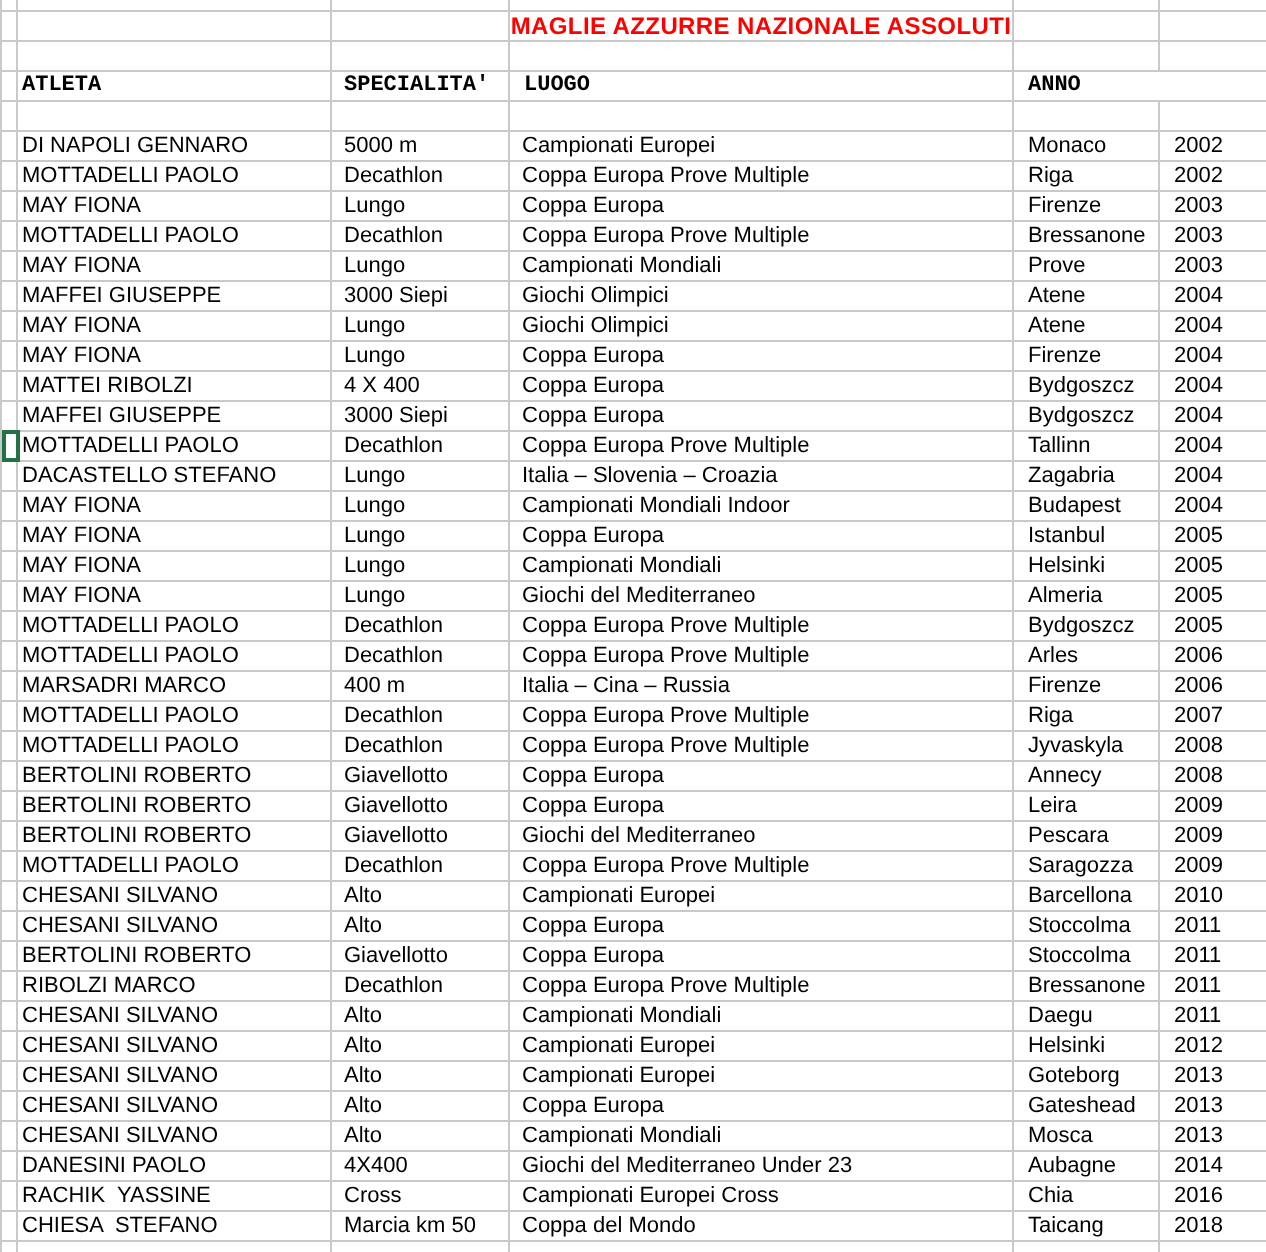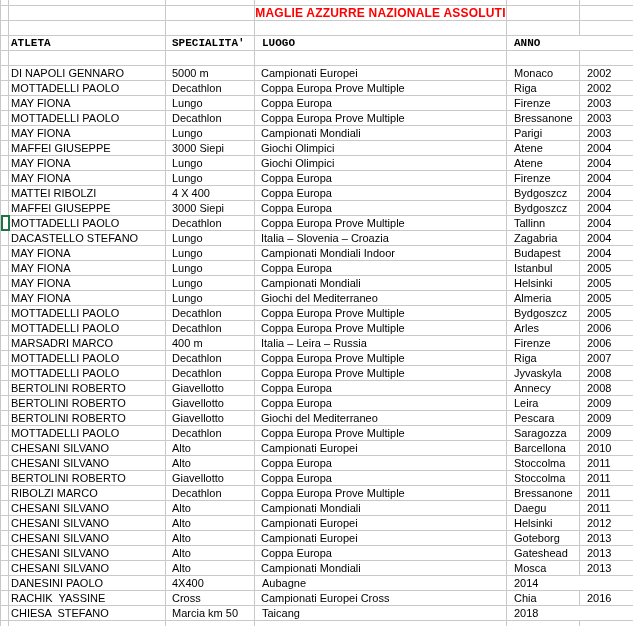--- a/index.html
+++ b/index.html
@@ -134,21 +134,21 @@
         <div class="cell c2">Decathlon</div>
         <div class="cell c3">Coppa Europa Prove Multiple</div>
         <div class="cell c4">Bressanone</div>
         <div class="cell c5">2003</div>
       </div>
       <div class="row">
         <div class="cell c0"></div>
         <div class="cell c1">MAY FIONA</div>
         <div class="cell c2">Lungo</div>
         <div class="cell c3">Campionati Mondiali</div>
-        <div class="cell c4">Parigi</div>
+        <div class="cell c4">Prove</div>
         <div class="cell c5">2003</div>
       </div>
       <div class="row">
         <div class="cell c0"></div>
         <div class="cell c1">MAFFEI GIUSEPPE</div>
         <div class="cell c2">3000 Siepi</div>
         <div class="cell c3">Giochi Olimpici</div>
         <div class="cell c4">Atene</div>
         <div class="cell c5">2004</div>
       </div>
@@ -245,21 +245,21 @@
         <div class="cell c1">MOTTADELLI PAOLO</div>
         <div class="cell c2">Decathlon</div>
         <div class="cell c3">Coppa Europa Prove Multiple</div>
         <div class="cell c4">Arles</div>
         <div class="cell c5">2006</div>
       </div>
       <div class="row">
         <div class="cell c0"></div>
         <div class="cell c1">MARSADRI MARCO</div>
         <div class="cell c2">400 m</div>
-        <div class="cell c3">Italia – Leira – Russia</div>
+        <div class="cell c3">Italia – Cina – Russia</div>
         <div class="cell c4">Firenze</div>
         <div class="cell c5">2006</div>
       </div>
       <div class="row">
         <div class="cell c0"></div>
         <div class="cell c1">MOTTADELLI PAOLO</div>
         <div class="cell c2">Decathlon</div>
         <div class="cell c3">Coppa Europa Prove Multiple</div>
         <div class="cell c4">Riga</div>
         <div class="cell c5">2007</div>
@@ -373,35 +373,37 @@
         <div class="cell c1">CHESANI SILVANO</div>
         <div class="cell c2">Alto</div>
         <div class="cell c3">Campionati Mondiali</div>
         <div class="cell c4">Mosca</div>
         <div class="cell c5">2013</div>
       </div>
       <div class="row">
         <div class="cell c0"></div>
         <div class="cell c1">DANESINI PAOLO</div>
         <div class="cell c2">4X400</div>
+        <div class="cell c3">Giochi del Mediterraneo Under 23</div>
         <div class="cell c4">Aubagne</div>
         <div class="cell c5">2014</div>
       </div>
       <div class="row">
         <div class="cell c0"></div>
         <div class="cell c1">RACHIK  YASSINE</div>
         <div class="cell c2">Cross</div>
         <div class="cell c3">Campionati Europei Cross</div>
         <div class="cell c4">Chia</div>
         <div class="cell c5">2016</div>
       </div>
       <div class="row">
         <div class="cell c0"></div>
         <div class="cell c1">CHIESA  STEFANO</div>
         <div class="cell c2">Marcia km 50</div>
+        <div class="cell c3">Coppa del Mondo</div>
         <div class="cell c4">Taicang</div>
         <div class="cell c5">2018</div>
       </div>
     </div>
 
   <div class="row partial-bottom">
     <div class="cell c0"></div>
     <div class="cell c1"></div>
     <div class="cell c2"></div>
     <div class="cell c3"></div>

